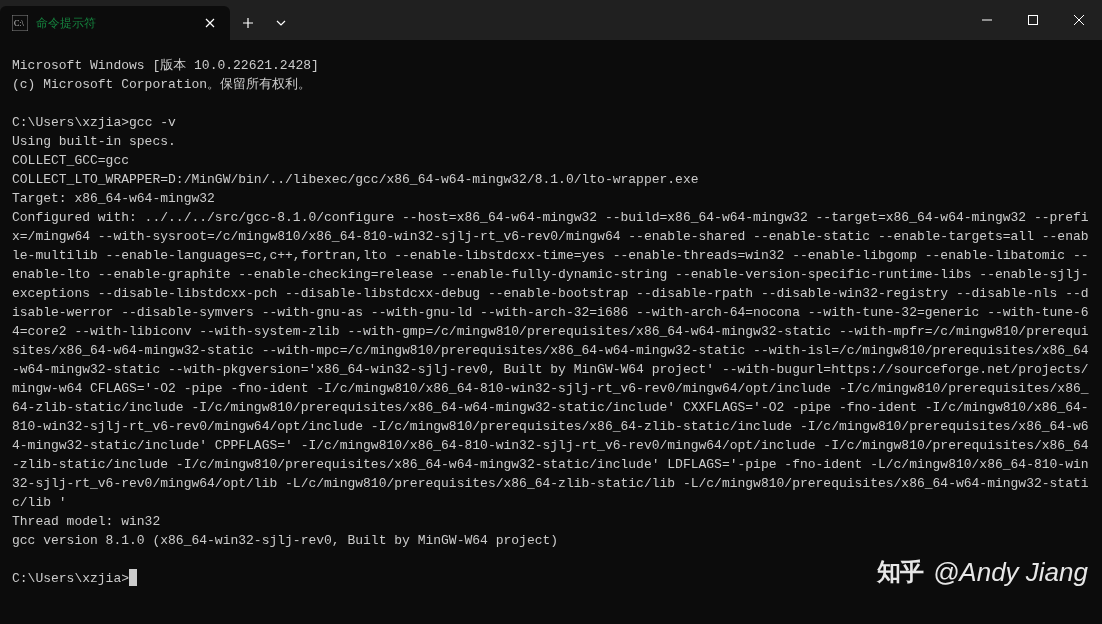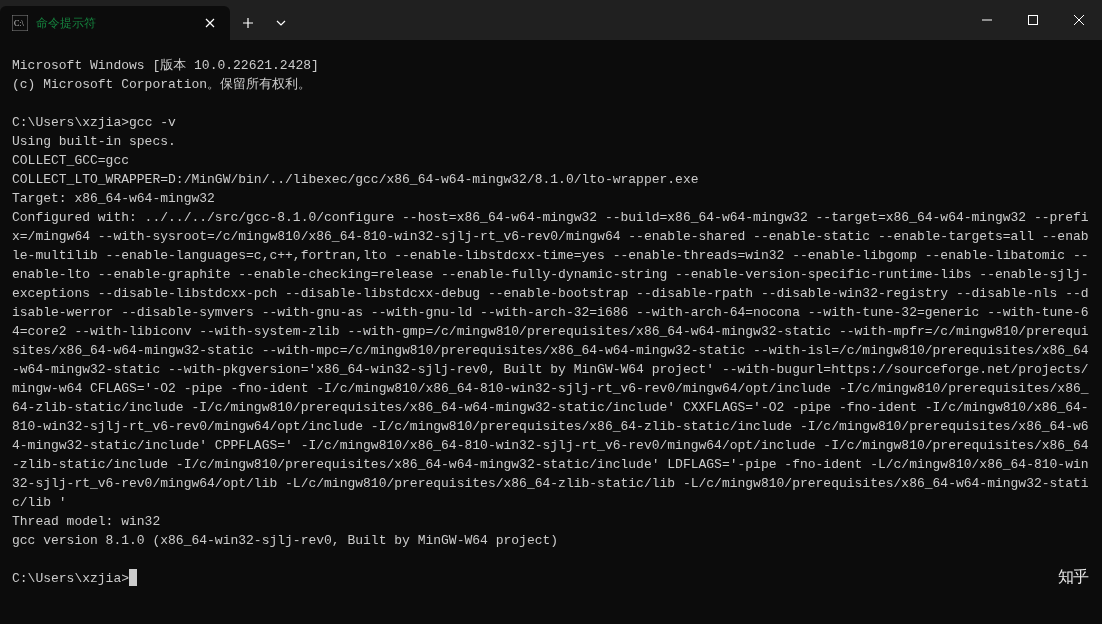--- a/index.html
+++ b/index.html
@@ -110,22 +110,22 @@
     font-family: 'Segoe UI', Arial, sans-serif;
     font-size: 26px;
     font-style: italic;
     display: flex;
     align-items: center;
     gap: 10px;
     pointer-events: none;
   }
   .zhihu-logo {
     font-style: normal;
-    font-weight: normal;
-    font-size: 16px;
+    font-weight: bold;
+    font-size: 24px;
     letter-spacing: -1px;
   }
 </style>
 </head>
 <body>
 
 <div class="title-bar">
   <div class="tab">
     <span class="tab-icon">
       <svg width="16" height="16" viewBox="0 0 16 16">
@@ -179,13 +179,14 @@
 <span>COLLECT_LTO_WRAPPER=D:/MinGW/bin/../libexec/gcc/x86_64-w64-mingw32/8.1.0/lto-wrapper.exe</span>
 <span>Target: x86_64-w64-mingw32</span>
 <span>Configured with: ../../../src/gcc-8.1.0/configure --host=x86_64-w64-mingw32 --build=x86_64-w64-mingw32 --target=x86_64-w64-mingw32 --prefix=/mingw64 --with-sysroot=/c/mingw810/x86_64-810-win32-sjlj-rt_v6-rev0/mingw64 --enable-shared --enable-static --enable-targets=all --enable-multilib --enable-languages=c,c++,fortran,lto --enable-libstdcxx-time=yes --enable-threads=win32 --enable-libgomp --enable-libatomic --enable-lto --enable-graphite --enable-checking=release --enable-fully-dynamic-string --enable-version-specific-runtime-libs --enable-sjlj-exceptions --disable-libstdcxx-pch --disable-libstdcxx-debug --enable-bootstrap --disable-rpath --disable-win32-registry --disable-nls --disable-werror --disable-symvers --with-gnu-as --with-gnu-ld --with-arch-32=i686 --with-arch-64=nocona --with-tune-32=generic --with-tune-64=core2 --with-libiconv --with-system-zlib --with-gmp=/c/mingw810/prerequisites/x86_64-w64-mingw32-static --with-mpfr=/c/mingw810/prerequisites/x86_64-w64-mingw32-static --with-mpc=/c/mingw810/prerequisites/x86_64-w64-mingw32-static --with-isl=/c/mingw810/prerequisites/x86_64-w64-mingw32-static --with-pkgversion='x86_64-win32-sjlj-rev0, Built by MinGW-W64 project' --with-bugurl=https://sourceforge.net/projects/mingw-w64 CFLAGS='-O2 -pipe -fno-ident -I/c/mingw810/x86_64-810-win32-sjlj-rt_v6-rev0/mingw64/opt/include -I/c/mingw810/prerequisites/x86_64-zlib-static/include -I/c/mingw810/prerequisites/x86_64-w64-mingw32-static/include' CXXFLAGS='-O2 -pipe -fno-ident -I/c/mingw810/x86_64-810-win32-sjlj-rt_v6-rev0/mingw64/opt/include -I/c/mingw810/prerequisites/x86_64-zlib-static/include -I/c/mingw810/prerequisites/x86_64-w64-mingw32-static/include' CPPFLAGS=' -I/c/mingw810/x86_64-810-win32-sjlj-rt_v6-rev0/mingw64/opt/include -I/c/mingw810/prerequisites/x86_64-zlib-static/include -I/c/mingw810/prerequisites/x86_64-w64-mingw32-static/include' LDFLAGS='-pipe -fno-ident -L/c/mingw810/x86_64-810-win32-sjlj-rt_v6-rev0/mingw64/opt/lib -L/c/mingw810/prerequisites/x86_64-zlib-static/lib -L/c/mingw810/prerequisites/x86_64-w64-mingw32-static/lib '</span>
 <span>Thread model: win32</span>
 <span>gcc version 8.1.0 (x86_64-win32-sjlj-rev0, Built by MinGW-W64 project)</span>
 
 <span>C:\Users\xzjia&gt;</span><span class="cursor"></span></div>
 
 <div class="watermark">
   <span class="zhihu-logo">知乎</span>
+  <span>@Andy Jiang</span>
 </div>
 
 </body></html>

